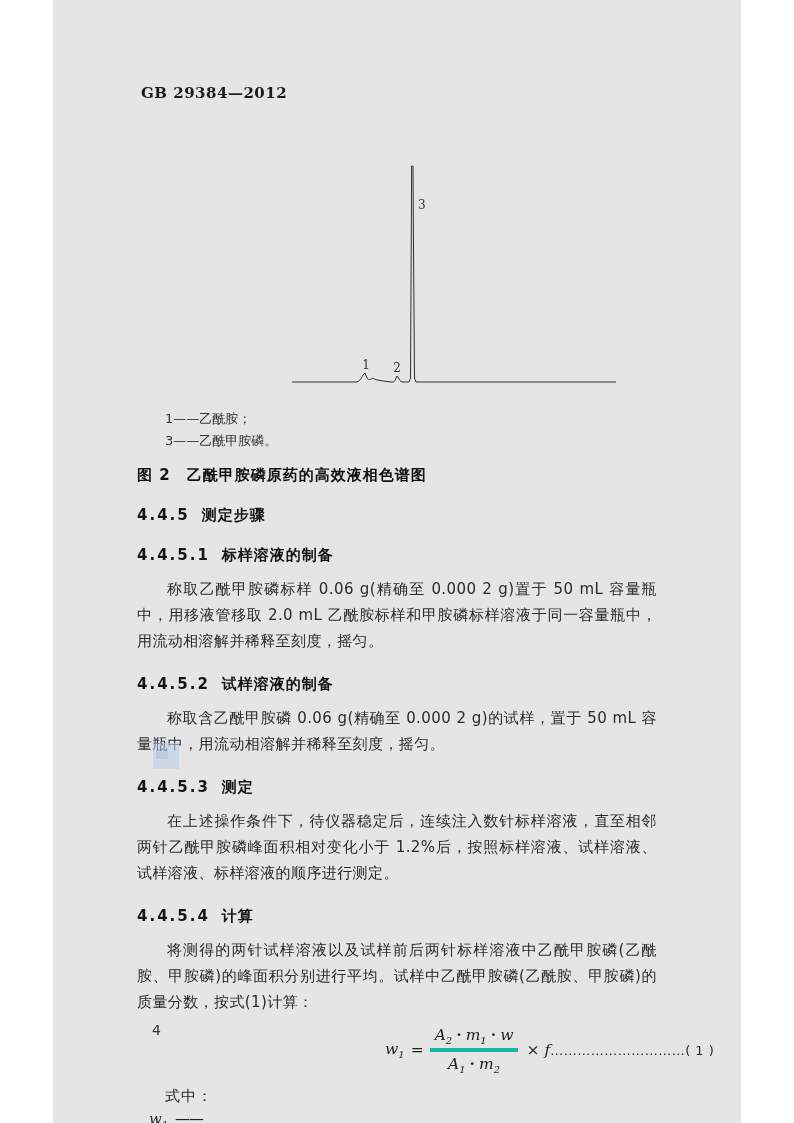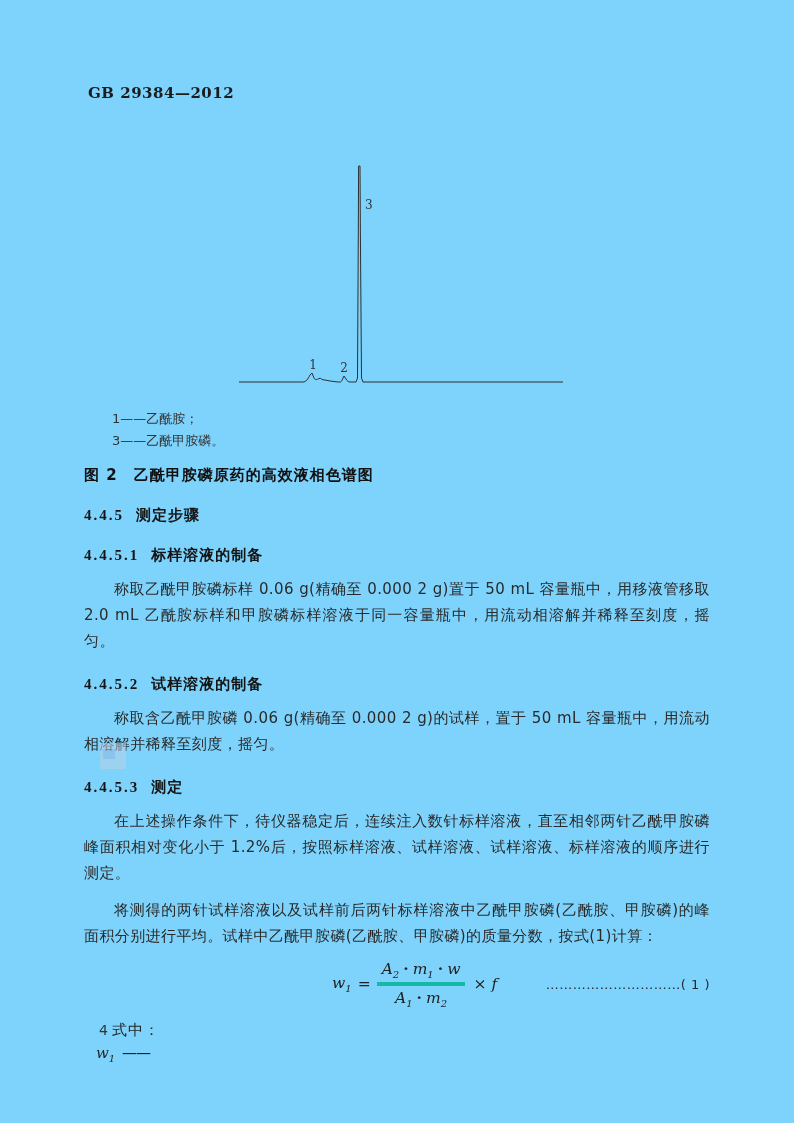--- a/index.html
+++ b/index.html
@@ -1,21 +1,21 @@
 <!DOCTYPE html>
 <html><head>
 <meta charset="utf-8">
 <style>
   html, body { margin:0; padding:0; background:#ffffff; }
   .page {
     position: relative;
-    width: 794px;
+    width: 688px;
     height: 1123px;
     margin: 0 auto;
-    background: #7dd3fc;
+    background: #e5e5e5;
     overflow: hidden;
     font-family: "DejaVu Sans", sans-serif;
     color: #262626;
     font-size: 15px;
   }
   .content { padding: 84px 84px 0 84px; }
 
   .doc-header {
     font-family: "DejaVu Serif", serif;
     font-weight: bold;
@@ -39,21 +39,20 @@
     margin-top: 14px;
     letter-spacing: 1px;
   }
 
   .sec-heading {
     font-weight: bold;
     color: #151515;
     font-size: 15px;
     line-height: 20px;
     margin: 20px 0 0 0;
-    font-family: Liberation Serif, serif;
   }
   .sec-heading .h-num { letter-spacing: 2px; margin-right: 12px; }
   .sec-heading .h-title { letter-spacing: 1px; }
 
   .para {
     margin: 11px 0 0 0;
     text-align: justify;
     text-indent: 2em;
     line-height: 26px;
     color: #2a2a2a;
@@ -163,20 +162,23 @@
     <div class="sec-heading">
       <span class="h-num">4.4.5.2</span><span class="h-title">试样溶液的制备</span>
     </div>
     <p class="para">称取含乙酰甲胺磷 0.06 g(精确至 0.000 2 g)的试样，置于 50 mL 容量瓶中，用流动相溶解并稀释至刻度，摇匀。</p>
 
     <div class="sec-heading">
       <span class="h-num">4.4.5.3</span><span class="h-title">测定</span>
     </div>
     <p class="para">在上述操作条件下，待仪器稳定后，连续注入数针标样溶液，直至相邻两针乙酰甲胺磷峰面积相对变化小于 1.2%后，按照标样溶液、试样溶液、试样溶液、标样溶液的顺序进行测定。</p>
 
+    <div class="sec-heading">
+      <span class="h-num">4.4.5.4</span><span class="h-title">计算</span>
+    </div>
     <p class="para">将测得的两针试样溶液以及试样前后两针标样溶液中乙酰甲胺磷(乙酰胺、甲胺磷)的峰面积分别进行平均。试样中乙酰甲胺磷(乙酰胺、甲胺磷)的质量分数，按式(1)计算：</p>
 
     <div class="formula-row">
       <span><i>w</i><sub>1</sub></span>
       <span class="f-eq">=</span>
       <span class="frac">
         <span class="num">
           <i>A</i><sub>2</sub><span class="dot">·</span><i>m</i><sub>1</sub><span class="dot">·</span><i>w</i><sub></sub>
         </span>
         <span class="den">

